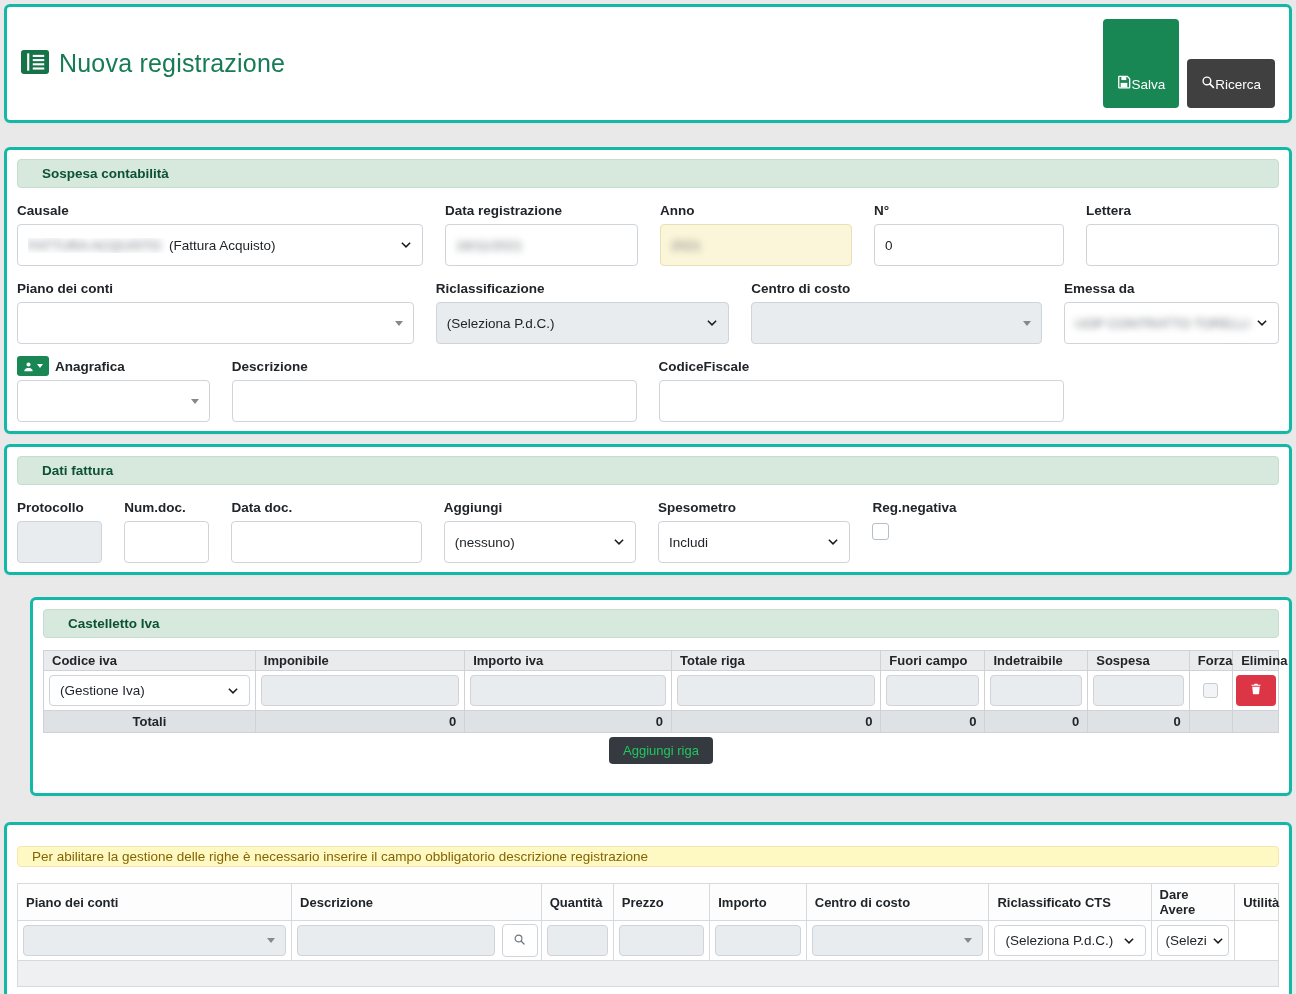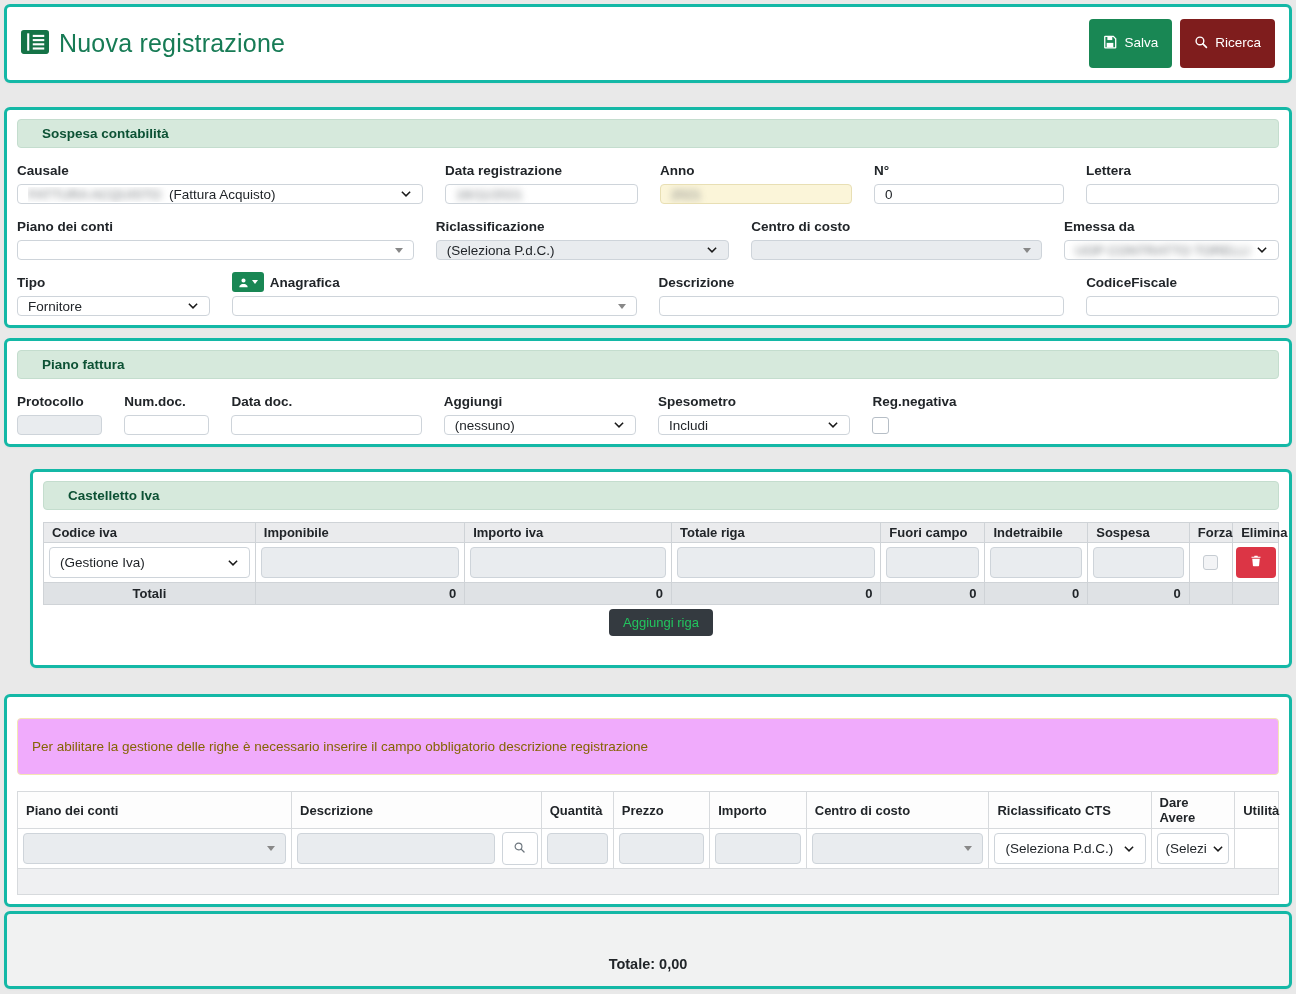--- a/index.html
+++ b/index.html
@@ -11,40 +11,40 @@
   .card {
     background:#fff; border:3px solid #14b8a6; border-radius:6px;
     padding:9px 10px; margin-bottom:10px; box-shadow:0 1px 2px rgba(0,0,0,.04);
   }
 
   
   .header-card { display:flex; align-items:center; justify-content:space-between; padding:12px 14px; margin-bottom:24px; }
   .title-wrap { display:flex; align-items:center; gap:10px; }
   .page-title { margin:0; font-size:25px; font-weight:400; color:#177b55; letter-spacing:.2px; }
   .hbtns { display:flex; gap:8px; }
-  .btn { display:inline-flex; align-items:flex-start; gap:7px; border:none; border-radius:4px;
+  .btn { display:inline-flex; align-items:flex-end; border:none; border-radius:4px;
          padding:16px 14px; font-size:13.5px; color:#fff; cursor:pointer; font-family:inherit; }
   .btn-green { background:#198754; }
-  .btn-gray  { background:#7f1d1d; }
+  .btn-gray  { background:#404040;margin-top:40px; }
 
   
   .section-bar {
     background:#d6e9dc; border:1px solid #c4ddce; border-radius:4px;
     padding:6px 24px; font-weight:700; font-size:13.5px; color:#0c5134;
   }
 
   
   .grid { display:grid; gap:22px; }
   .gc-r1 { grid-template-columns:408fr 194fr 193fr 191fr 194fr; }
   .gc-r2 { grid-template-columns:408fr 302fr 299fr 194fr; }
   .gc-r3 { grid-template-columns:194fr 407fr 408fr 194fr; }
   .df-r  { grid-template-columns:86fr 86fr 192fr 194fr 194fr 192fr 196fr; }
   .flabel { display:flex; align-items:center; gap:6px; font-weight:600; font-size:13.5px; margin:12px 0 4px; min-height:20px; }
   .input, .fselect {
-    height:20px; border:1px solid #ced4da; border-radius:4px; background:#fff;
+    height:42px; border:1px solid #ced4da; border-radius:4px; background:#fff;
     display:flex; align-items:center; padding:0 10px; font-size:13.5px; white-space:nowrap; overflow:hidden;
   }
   .fselect { justify-content:space-between; gap:6px; }
   .fselect .chev { flex-shrink:0; }
   .dis { background:#e9ecef; }
   .yellow { background:#fbf5d9; border-color:#e8dfb4; }
   .s2 { justify-content:flex-end; }
   .s2-arrow { width:0; height:0; border-left:4.5px solid transparent; border-right:4.5px solid transparent; border-top:5.5px solid #888; flex-shrink:0; }
   .redacted { filter:blur(3.5px); color:#70757a; user-select:none; }
   .val-pair { display:flex; gap:8px; overflow:hidden; }
@@ -73,22 +73,22 @@
   .rtable th, .rtable td { border:1px solid #d7dadd; }
   .rtable th { background:#fdfdfd; font-size:13px; font-weight:700; text-align:left; padding:3px 8px; }
   .rtable td { padding:3px; background:#fff; }
   .rtable .rp-footer td { background:#eff0f2; height:26px; padding:0; }
   .desc-wrap { display:flex; align-items:center; gap:5px; }
   .grow { flex:1 1 auto; }
   .search-btn { width:36px; height:33px; background:#fff; border:1px solid #ced4da; border-radius:4px;
                 display:inline-flex; align-items:center; justify-content:center; cursor:pointer; flex-shrink:0; }
 
   
-  .alert-warning { background:#f0abfc; border:1px solid #f3e6b2; border-radius:4px;
-                   color:#856404; padding:20px 14px; font-size:13.5px; margin-top:12px; }
+  .alert-warning { background:#fef9c3; border:1px solid #f3e6b2; border-radius:4px;
+                   color:#856404; padding:2px 14px; font-size:13.5px; margin-top:12px; }
   .totale-card { background:#f1f2f2; padding:42px 0 14px; text-align:center; margin-bottom:12px; }
   .totale-text { font-weight:700; font-size:14.5px; }
   .mt12 { margin-top:12px; }
 </style>
 </head>
 <body>
 
 <div class="card header-card">
   <div class="title-wrap">
     <span>
@@ -192,29 +192,20 @@
         <span class="redacted">UOP CONTRATTO TORELLI</span>
         <svg class="chev" viewBox="0 0 16 16" width="12" height="12">
             <path d="M2.5 5l5.5 5.5L13.5 5" fill="none" stroke="#1a1a1a" stroke-width="2"></path>
           </svg>
       </div>
     </div>
   </div>
 
   <div class="grid gc-r3">
     <div>
-      <div class="flabel">Tipo</div>
-      <div class="fselect">
-        <span>Fornitore</span>
-        <svg class="chev" viewBox="0 0 16 16" width="12" height="12">
-            <path d="M2.5 5l5.5 5.5L13.5 5" fill="none" stroke="#1a1a1a" stroke-width="2"></path>
-          </svg>
-      </div>
-    </div>
-    <div>
       <div class="flabel">
         <button class="ana-btn">
           <svg viewBox="0 0 16 16" width="11" height="11" fill="#fff">
               <path d="M8 8a3 3 0 1 0 0-6 3 3 0 0 0 0 6Zm-6 6.2c0-1.2 1.2-4.2 6-4.2s6 3 6 4.2V15H2v-.8Z"></path>
             </svg>
           <span class="mini-caret"></span>
         </button>
         <span>Anagrafica</span>
       </div>
       <div class="fselect s2">
@@ -226,21 +217,21 @@
       <div class="input"></div>
     </div>
     <div>
       <div class="flabel">CodiceFiscale</div>
       <div class="input"></div>
     </div>
   </div>
 </div>
 
 <div class="card" style="margin-bottom:22px;">
-  <div class="section-bar">Piano fattura</div>
+  <div class="section-bar">Dati fattura</div>
   <div class="grid df-r">
     <div>
       <div class="flabel">Protocollo</div>
       <div class="input dis"></div>
     </div>
     <div>
       <div class="flabel">Num.doc.</div>
       <div class="input"></div>
     </div>
     <div>

